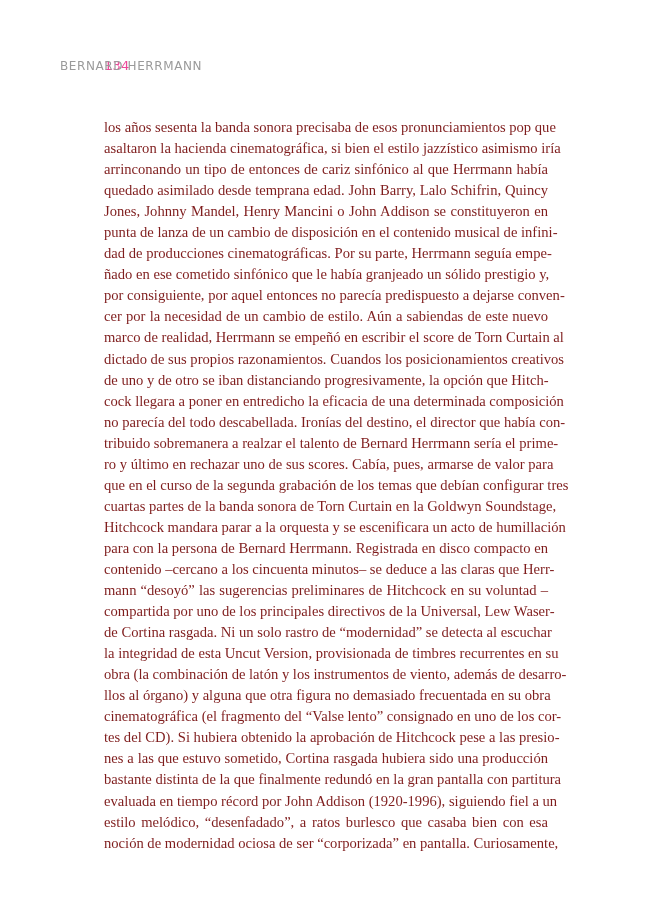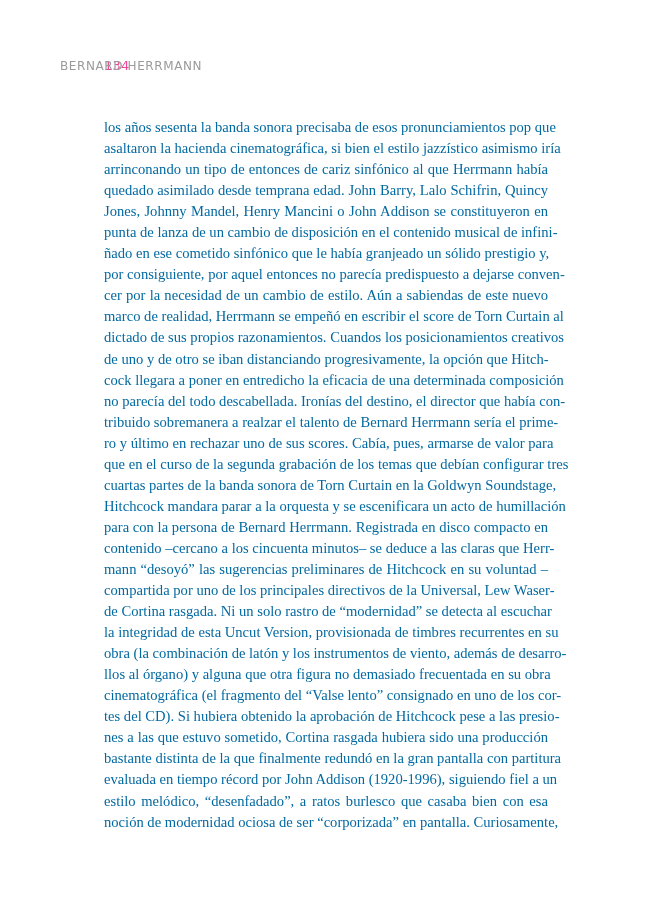--- a/index.html
+++ b/index.html
@@ -35,21 +35,21 @@
     box-sizing: border-box;
   }
   .body-text {
     position: absolute;
     left: 104px;
     top: 117px;
     width: 444px;
     font-family: "Liberation Serif", serif;
     font-size: 14.6px;
     line-height: 21.05px;
-    color: #0369a1;
+    color: #7f1d1d;
   }
   .line {
     display: block;
     text-align: justify;
     text-align-last: justify;
     white-space: nowrap;
     height: 21.05px;
     overflow: visible;
   }
   .line span.it {
@@ -61,20 +61,21 @@
 <div class="page-number">134</div>
 <div class="running-head">BERNARD HERRMANN</div>
 
 <div class="body-text" id="body-text">
     <span class="line"><span>los años sesenta la banda sonora precisaba de esos pronunciamientos pop que</span></span>
     <span class="line"><span>asaltaron la hacienda cinematográfica, si bien el estilo jazzístico asimismo iría</span></span>
     <span class="line"><span>arrinconando un tipo de entonces de cariz sinfónico al que Herrmann había</span></span>
     <span class="line"><span>quedado asimilado desde temprana edad. John Barry, Lalo Schifrin, Quincy</span></span>
     <span class="line"><span>Jones, Johnny Mandel, Henry Mancini o John Addison se constituyeron en</span></span>
     <span class="line"><span>punta de lanza de un cambio de disposición en el contenido musical de infini-</span></span>
+    <span class="line"><span>dad de producciones cinematográficas. Por su parte, Herrmann seguía empe-</span></span>
     <span class="line"><span>ñado en ese cometido sinfónico que le había granjeado un sólido prestigio y,</span></span>
     <span class="line"><span>por consiguiente, por aquel entonces no parecía predispuesto a dejarse conven-</span></span>
     <span class="line"><span>cer por la necesidad de un cambio de estilo. Aún a sabiendas de este nuevo</span></span>
     <span class="line"><span>marco de realidad, Herrmann se empeñó en escribir el </span><span class="it">score</span><span> de </span><span class="it">Torn Curtain</span><span> al</span></span>
     <span class="line"><span>dictado de sus propios razonamientos. Cuandos los posicionamientos creativos</span></span>
     <span class="line"><span>de uno y de otro se iban distanciando progresivamente, la opción que Hitch-</span></span>
     <span class="line"><span>cock llegara a poner en entredicho la eficacia de una determinada composición</span></span>
     <span class="line"><span>no parecía del todo descabellada. Ironías del destino, el director que había con-</span></span>
     <span class="line"><span>tribuido sobremanera a realzar el talento de Bernard Herrmann sería el prime-</span></span>
     <span class="line"><span>ro y último en rechazar uno de sus </span><span class="it">scores</span><span>. Cabía, pues, armarse de valor para</span></span>

